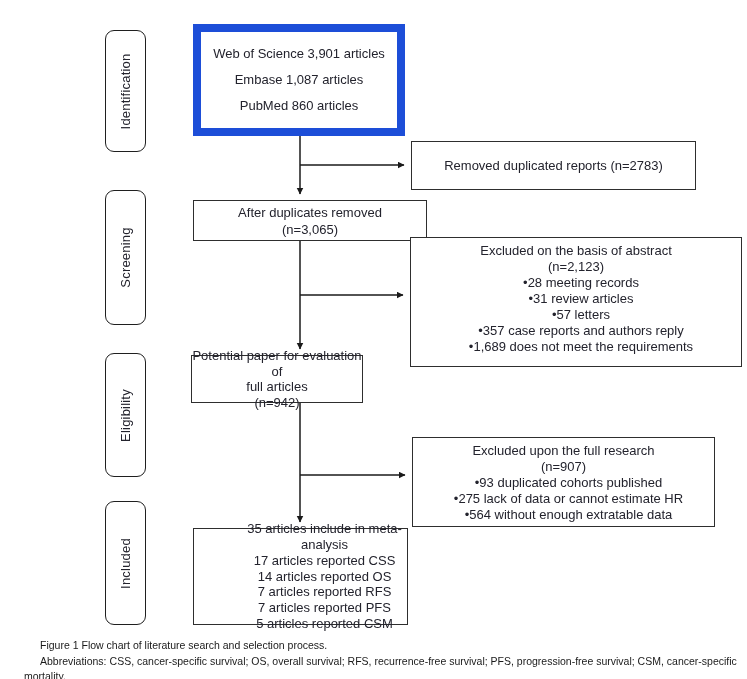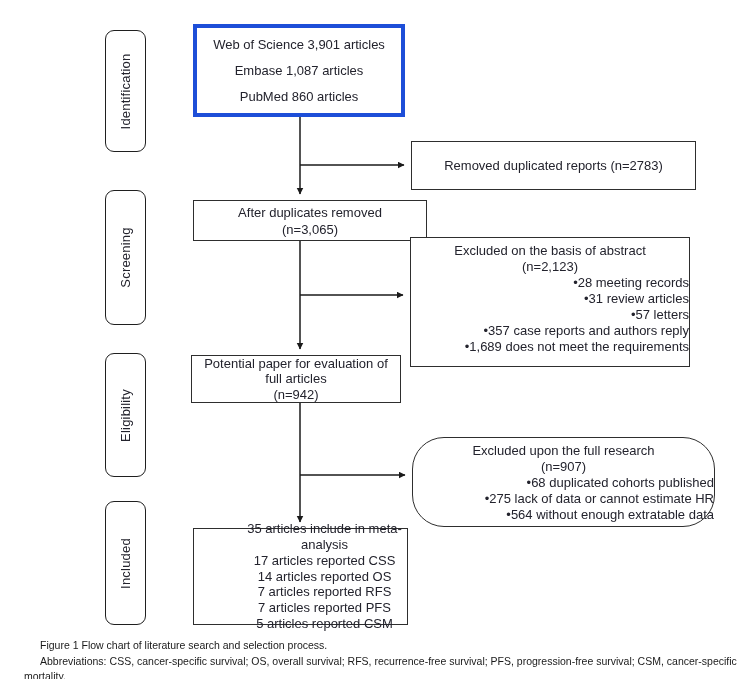--- a/index.html
+++ b/index.html
@@ -50,56 +50,55 @@
     border: 1.5px solid #2e2e2e;
     display: flex;
     flex-direction: column;
     justify-content: center;
     font-size: 13px;
     color: #23232d;
   }
   .fbox.center { text-align: center; }
 
   #box-sources {
-    left: 193px; top: 24px; width: 212px; height: 93px;
-    border: 4px solid #1d4ed8;
+    left: 193px; top: 24px; width: 212px; height: 112px;
+    border: 8px solid #1d4ed8;
   }
   #box-sources .bl { line-height: 26px; }
 
   #box-removed-dup {
     left: 411px; top: 141px; width: 285px; height: 49px;
     text-align: center;
   }
 
   #box-after-dup {
     left: 193px; top: 200px; width: 234px; height: 41px;
   }
   #box-after-dup .bl { line-height: 17px; }
 
   #box-excl-abstract {
-    left: 410px; top: 237px; width: 280px; height: 130px;
+    left: 410px; top: 237px; width: 332px; height: 130px;
     justify-content: flex-start;
     padding-top: 5px;
   }
   #box-excl-fulltext {
     left: 412px; top: 437px; width: 303px; height: 90px;
     justify-content: flex-start;
     padding-top: 5px;
-    border-radius: 32px;
   }
   .excl-title, .excl-count { text-align: center; line-height: 16px; }
   .bullet {
     line-height: 16px;
     padding-left: 10px;
-    text-align: right;
+    text-align: center;
   }
   .bullet::before { content: "\2022 "; }
 
   #box-fulleval {
-    left: 191px; top: 355px; width: 210px; height: 48px;
+    left: 191px; top: 355px; width: 172px; height: 48px;
   }
   #box-fulleval .bl { line-height: 15.5px; }
 
   #box-included {
     left: 193px; top: 528px; width: 215px; height: 97px;
   }
   #box-included .bl { line-height: 15.8px; margin-left: 48px; }
 
   
   #caption {
@@ -172,21 +171,21 @@
 
   <div class="fbox center" id="box-fulleval">
     <div class="bl">Potential paper for evaluation of</div>
     <div class="bl">full articles</div>
     <div class="bl">(n=942)</div>
   </div>
 
   <div class="fbox" id="box-excl-fulltext">
     <div class="excl-title">Excluded upon the full research</div>
     <div class="excl-count">(n=907)</div>
-    <div class="bullet">68 duplicated cohorts published</div>
+    <div class="bullet">93 duplicated cohorts published</div>
     <div class="bullet">275 lack of data or cannot estimate HR</div>
     <div class="bullet">564 without enough extratable data</div>
   </div>
 
   <div class="fbox center" id="box-included">
     <div class="bl">35 articles include in meta-analysis</div>
     <div class="bl">17 articles reported CSS</div>
     <div class="bl">14 articles reported OS</div>
     <div class="bl">7 articles reported RFS</div>
     <div class="bl">7 articles reported PFS</div>

